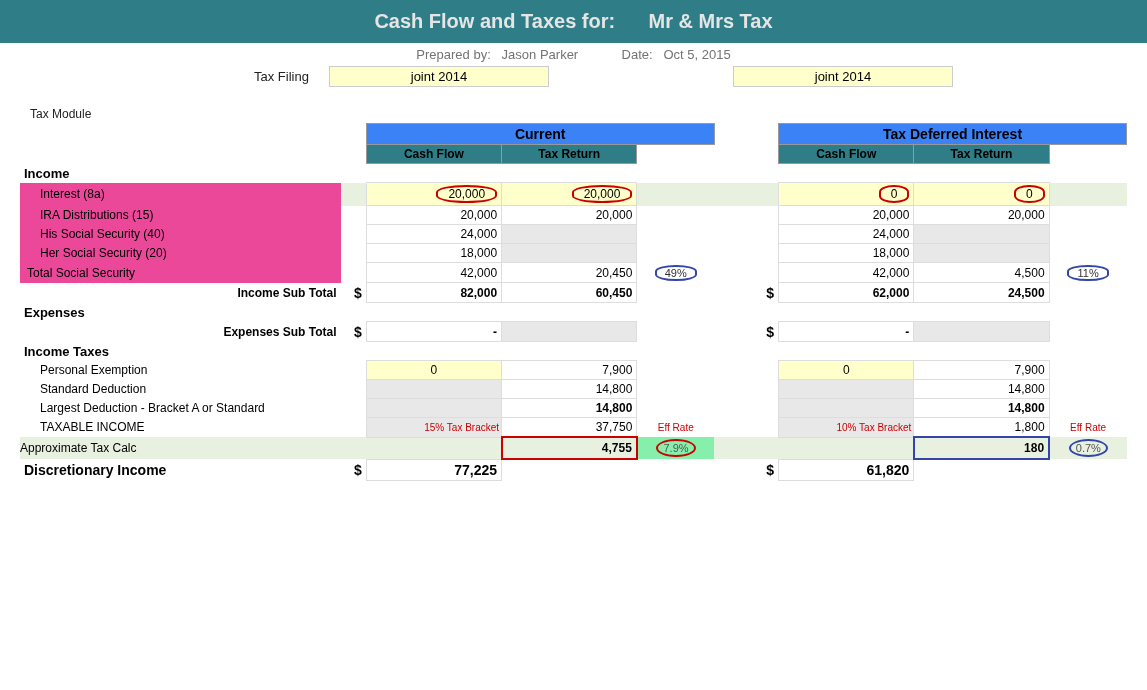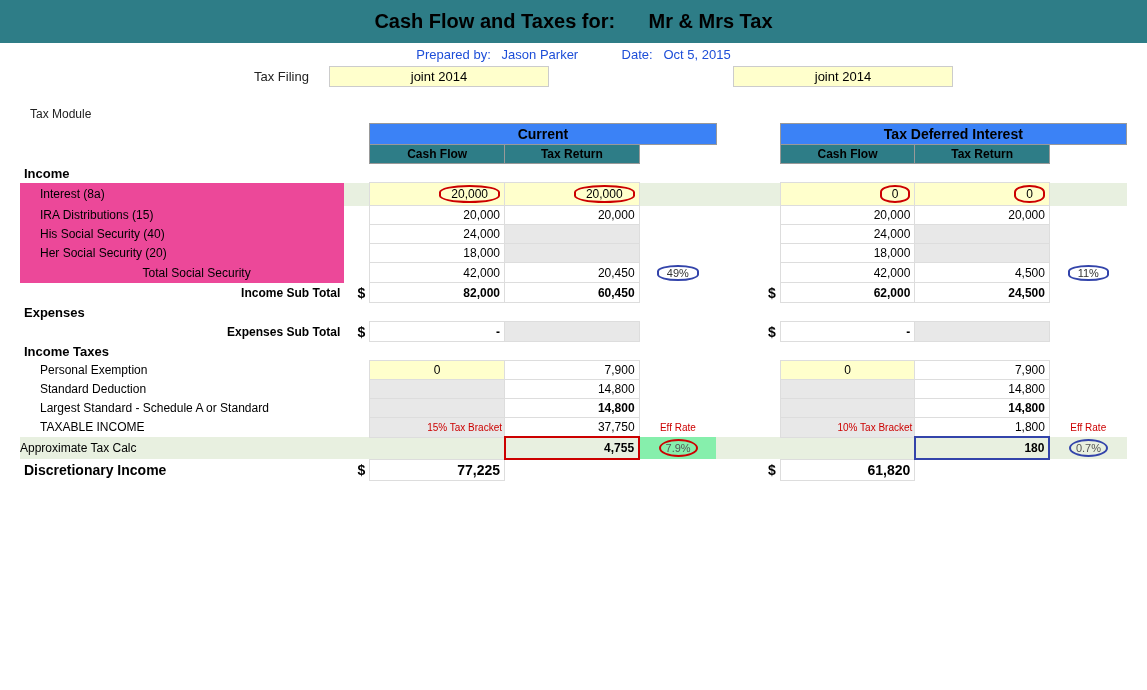--- a/index.html
+++ b/index.html
@@ -13,32 +13,32 @@
     }
 
     .page-wrapper {
       width: 1147px;
       padding: 0;
     }
 
     
     .header-bar {
       background: #2e7d87;
-      color: #000000;
+      color: #e5e5e5;
       text-align: center;
       padding: 10px 20px;
       font-size: 20px;
       font-weight: bold;
     }
 
     .subheader {
       text-align: center;
       font-size: 13px;
       padding: 4px 0 2px;
-      color: #1d4ed8;
+      color: #737373;
     }
 
     .tax-filing-row {
       display: flex;
       justify-content: center;
       align-items: center;
       gap: 12px;
       padding: 2px 0 4px;
     }
 
@@ -369,21 +369,21 @@
           <td class="data-cell-gray"></td>
           <td></td>
           <td class="spacer-col"></td>
           <td></td>
           <td class="data-cell">18,000</td>
           <td class="data-cell-gray"></td>
           <td></td>
         </tr>
 
         <tr>
-          <td class="green-label" style="padding-left:37px; text-align:center; padding-right:8px">
+          <td class="green-label" style="padding-left:7px; text-align:left; padding-right:8px">
             <span>Total Social Security</span>
           </td>
           <td></td>
           <td class="data-cell">42,000</td>
           <td class="data-cell">
             <span>20,450</span>
           </td>
           <td style="text-align:center; font-size:11px; color:#333">
             <span class="cell-with-blue-circle">49%</span>
           </td>
@@ -475,21 +475,21 @@
           <td></td>
           <td class="spacer-col"></td>
           <td></td>
           <td class="data-cell-gray"></td>
           <td class="data-cell">14,800</td>
           <td></td>
         </tr>
 
         <tr>
           <td style="padding-left:20px">
-            <span>Largest Standard - Schedule A or Standard</span>
+            <span>Largest Deduction - Bracket A or Standard</span>
           </td>
           <td></td>
           <td class="data-cell-gray"></td>
           <td class="data-cell" style="font-weight:bold">14,800</td>
           <td></td>
           <td class="spacer-col"></td>
           <td></td>
           <td class="data-cell-gray"></td>
           <td class="data-cell" style="font-weight:bold">14,800</td>
           <td></td>

